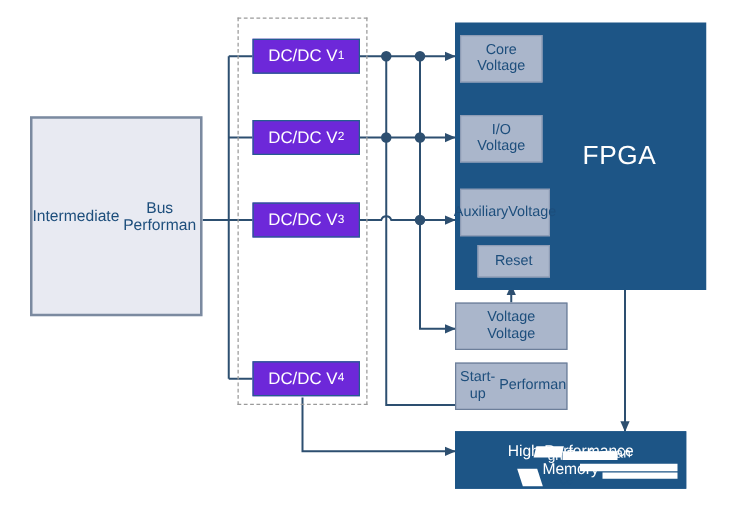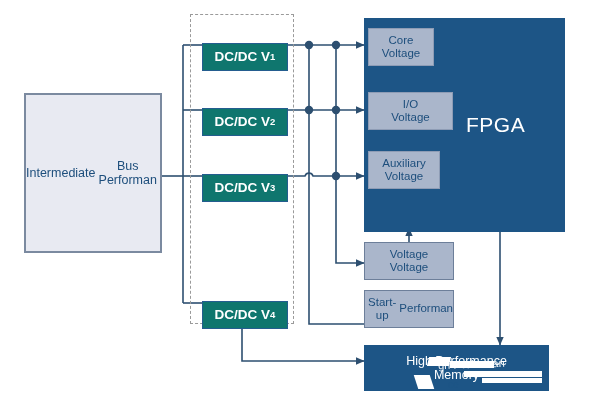--- a/index.html
+++ b/index.html
@@ -34,27 +34,26 @@
   }
   
   .ibc {
     background: #e8eaf2;
     border: 2px solid #7b8aa0;
     color: #1d4e7c;
     font-size: 12.5px;
   }
   
   .dcdc {
-    background: #0f766e;
+    background: #6d28d9;
     border: 1px solid #24runtime;
     border: 1px solid #245d8f;
     color: #ffffff;
     font-size: 13.5px;
-    font-weight: 700;
-    margin-top: 12px;
+    font-weight: 400;
   }
   .dcdc .sub {
     font-size: 9.5px;
     vertical-align: sub;
     line-height: 0;
   }
   
   .fpga {
     background: #1d5586;
     color: #ffffff;
@@ -195,27 +194,30 @@
       <span class="sub">4</span>
   </div>
 
   <div class="box fpga" style="left:364px; top:18px; width:201px; height:214px;"></div>
   <div class="fpga-label" style="left:466px; top:113px;text-align:right;">FPGA</div>
 
   <div class="rail" style="left:368px; top:28px; width:66px; height:38px; flex-direction:column;text-align:right;">
     <div>Core</div>
     <div>Voltage</div>
   </div>
-  <div class="rail" style="left:368px; top:92px; width:85px; height:38px; flex-direction:column;">
+  <div class="rail" style="left:368px; top:92px; width:66px; height:38px; flex-direction:column;">
     <div>I/O</div>
     <div>Voltage</div>
   </div>
-  <div class="rail" style="left:368px; top:151px; width:72px; height:38px; flex-direction:column;">
+  <div class="rail" style="left:368px; top:151px; width:72px; height:38px; flex-direction:row;">
     <div>Auxiliary</div>
     <div>Voltage</div>
+  </div>
+  <div class="rail" style="left:382px; top:196px; width:58px; height:26px;">
+    <span>Reset</span>
   </div>
 
   <div class="box sidebox" style="left:364px; top:242px; width:90px; height:38px; flex-direction:column;">
     <div>Voltage</div>
     <div>Voltage</div>
   </div>
 
   <div class="box sidebox" style="left:364px; top:290px; width:90px; height:38px; flex-direction:row;">
     <div>Start-up</div>
     <div>Performan</div>

